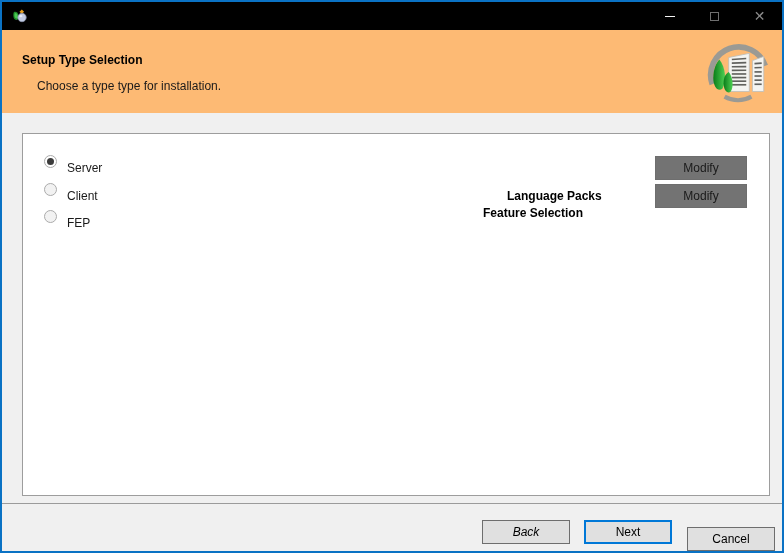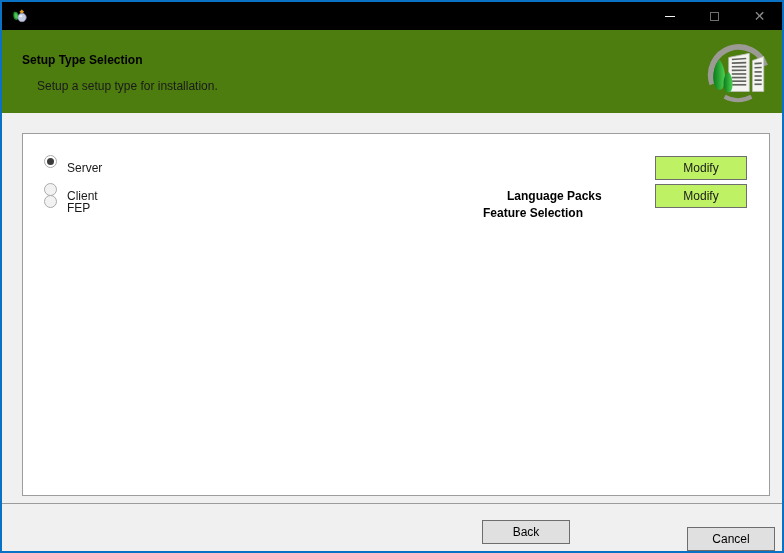--- a/index.html
+++ b/index.html
@@ -22,75 +22,75 @@
   .app-icon { position:absolute; left:10px; top:6px; width:16px; height:16px; }
   .caption-controls { position:absolute; right:0; top:0; height:28px; display:flex; }
   .cap-btn { width:45px; height:28px; display:flex; align-items:center; justify-content:center; }
   .glyph-min { width:10px; height:1px; background:#f2f2f2; }
   .glyph-max { width:9px; height:9px; border:1px solid #6f6f6f; }
   .glyph-close { color:#8a8a8a; font-size:14px; line-height:14px; font-family:"DejaVu Sans",sans-serif; }
 
   
   .header {
     position:absolute; left:0; top:28px; right:0; height:83px;
-    background:#4d7c0f;
+    background:#fdba74;
   }
   .page-title {
     position:absolute; left:20px; top:23px;
     font-size:12px; font-weight:bold; color:#000000;
   }
   .page-subtitle {
     position:absolute; left:35px; top:49px;
     font-size:12px; color:#1a1a1a;
   }
   .logo { position:absolute; right:10px; top:13px; width:68px; height:64px; }
 
   
   .content-box {
     position:absolute; left:20px; top:131px; width:748px; height:363px;
     background:#ffffff; border:1px solid #9d9d9d;
   }
   .radio-row { position:absolute; left:21px; height:16px; display:flex; align-items:center; cursor:default; }
   .radio-row.r0 { top:19px; }
   .radio-row.r1 { top:47px; }
-  .radio-row.r2 { top:59px; }
+  .radio-row.r2 { top:74px; }
   .radio-circle {
     width:13px; height:13px; border-radius:50%;
     border:1px solid #ababab; background:#f2f2f2;
     display:flex; align-items:center; justify-content:center;
   }
   .radio-circle.selected { background:#ffffff; }
   .radio-dot { width:7px; height:7px; border-radius:50%; background:#3c3c3c; display:none; }
   .radio-circle.selected .radio-dot { display:block; }
   .radio-label { margin-left:10px; font-size:12px; color:#1a1a1a;margin-top:13px; }
 
   .feature-label {
     position:absolute; left:460px;
     font-size:12px; font-weight:bold; color:#000000;
   }
   .feature-label.f0 { top:28px;margin-top:44px; }
   .feature-label.f1 { top:55px;padding-left:24px; }
   .modify-btn {
     position:absolute; left:632px; width:92px; height:24px;
-    background:#bef264; border:1px solid #6e6e6e;
+    background:#737373; border:1px solid #6e6e6e;
     font-size:12px; color:#1a1a1a; text-align:center; line-height:22px;
     cursor:default;
   }
   .modify-btn.m0 { top:22px; }
   .modify-btn.m1 { top:50px; }
 
   
   .separator { position:absolute; left:0; right:0; top:501px; height:1px; background:#9b9b9b; }
   .footer-btn {
     position:absolute; top:518px; width:88px; height:24px;
     background:#e0e0e0; border:1px solid #6e6e6e;
     font-size:12px; color:#000000; text-align:center; line-height:22px;
     cursor:default;
   }
-  .btn-back { left:480px; }
+  .btn-back { left:480px;font-style:italic; }
   .btn-next { left:582px; border:2px solid #0078d7; line-height:20px; }
   .btn-cancel { left:685px;margin-top:7px; }
 </style>
 </head>
 <body>
 
 <div class="window">
 
   <div class="titlebar">
     <svg class="app-icon" viewBox="0 0 16 16">
@@ -108,21 +108,21 @@
           <div class="glyph-max"></div>
         </div>
       <div class="cap-btn">
           <span class="glyph-close">✕</span>
         </div>
     </div>
   </div>
 
   <div class="header">
     <div class="page-title">Setup Type Selection</div>
-    <div class="page-subtitle">Setup a setup type for installation.</div>
+    <div class="page-subtitle">Choose a type type for installation.</div>
     <svg class="logo" viewBox="0 0 66 62">
       <path d="M 8 40 A 26.5 26.5 0 1 1 59.5 22" fill="none" stroke="#9b9a94" stroke-width="5.5"></path>
       <path d="M 20 52 A 26.5 26.5 0 0 0 46 52" fill="none" stroke="#9b9a94" stroke-width="4"></path>
       <polygon points="24,14 44,10 44,47 24,47" fill="#f4f4f1" stroke="#bdbdb8" stroke-width="0.8"></polygon>
       <g stroke="#62625e" stroke-width="1.6">
         <line x1="27" y1="16" x2="41" y2="15"></line>
           <line x1="27" y1="19.5" x2="41" y2="19"></line>
         <line x1="27" y1="23" x2="41" y2="22.8"></line>
           <line x1="27" y1="26.5" x2="41" y2="26.4"></line>
         <line x1="27" y1="30" x2="41" y2="30"></line>
@@ -169,15 +169,16 @@
 
     <div class="feature-label f0">Feature Selection</div>
     <button class="modify-btn m0">Modify</button>
 
     <div class="feature-label f1">Language Packs</div>
     <button class="modify-btn m1">Modify</button>
   </div>
 
   <div class="separator"></div>
   <button class="footer-btn btn-back">Back</button>
+  <button class="footer-btn btn-next">Next</button>
   <button class="footer-btn btn-cancel">Cancel</button>
 
 </div>
 
 </body></html>

